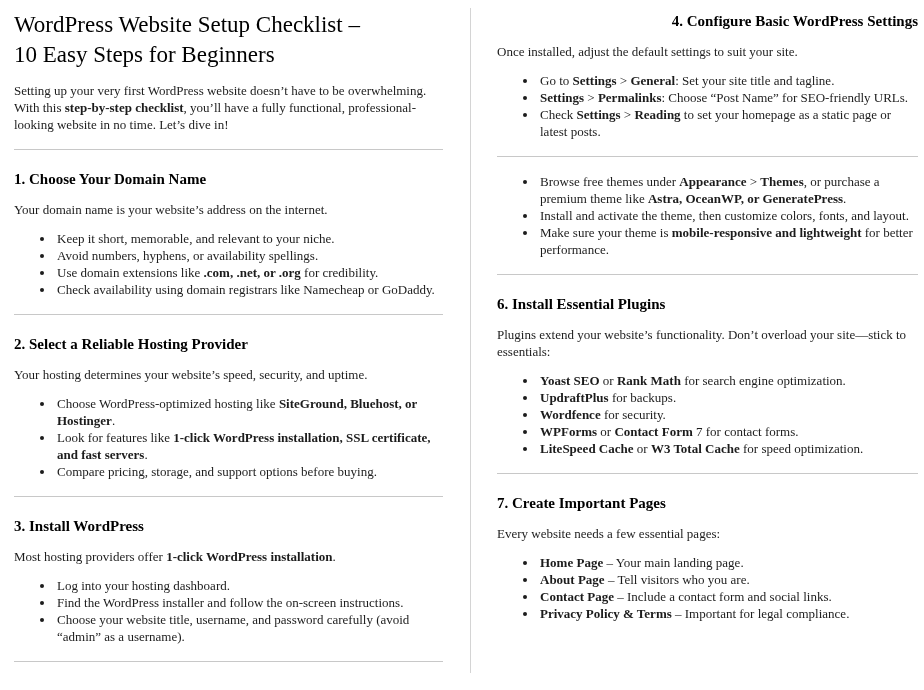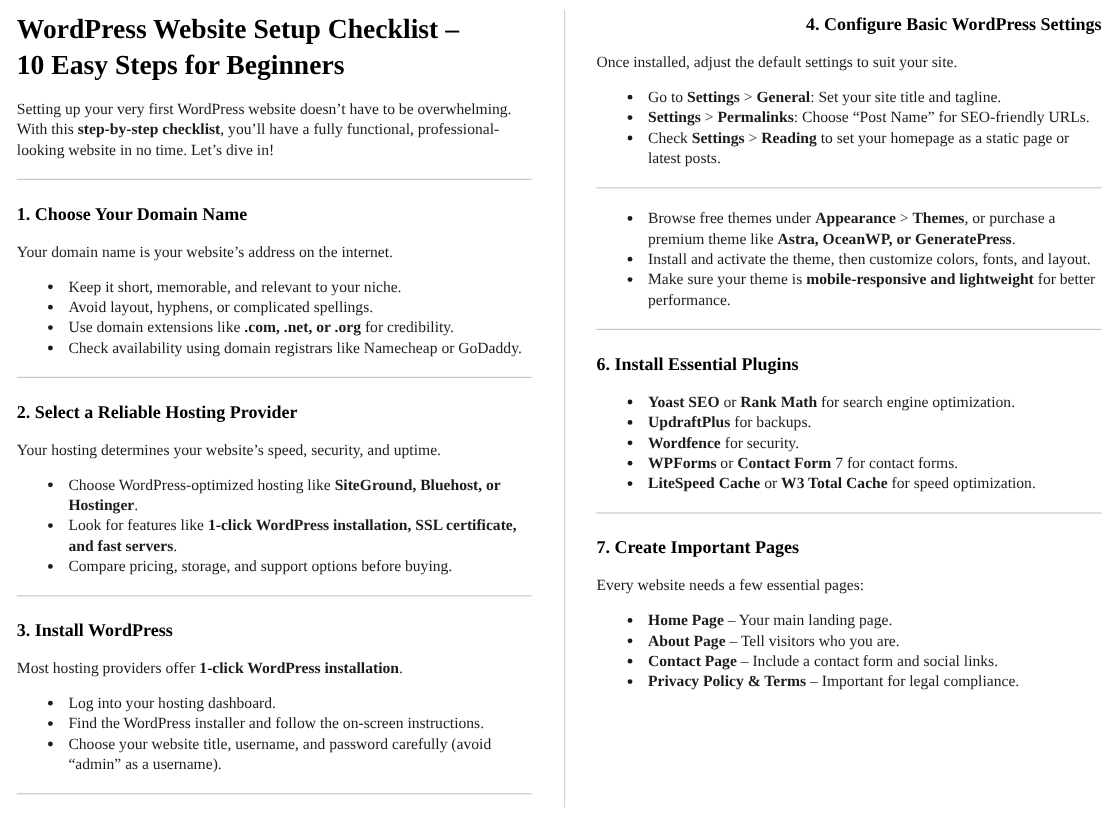--- a/index.html
+++ b/index.html
@@ -16,21 +16,21 @@
   .col-left  { left: 14px;  width: 429px; }
   .col-right { left: 497px; width: 421px; }
   .vdivider {
     position: absolute;
     left: 470px; top: 8px;
     width: 1px; height: 665px;
     background: #d4d4d4;
   }
   h1 {
     font-size: 23px;
-    font-weight: bold;
+    font-weight: normal;
     color: #000000;
     margin: 10px 0 12px 0;
     line-height: 30px;
   }
   h1 span { white-space: nowrap; }
   h2 {
     font-size: 15px;
     font-weight: bold;
     color: #000000;
     margin: 20px 0 12px 0;
@@ -65,21 +65,21 @@
   <div class="col col-left">
     <h1><span>WordPress Website Setup Checklist –</span><br><span>10 Easy Steps for Beginners</span></h1>
     <p class="intro"><span>Setting up your very first WordPress website doesn’t have to be overwhelming. With this </span><strong>step-by-step checklist</strong><span>, you’ll have a fully functional, professional-looking website in no time. Let’s dive in!</span></p>
     <hr>
     <div class="sections">
         <section>
           <h2>1. Choose Your Domain Name</h2>
           <p><span>Your domain name is your website’s address on the internet.</span></p>
           <ul>
             <li><span>Keep it short, memorable, and relevant to your niche.</span></li>
-            <li><span>Avoid layout, hyphens, or complicated spellings.</span></li>
+            <li><span>Avoid numbers, hyphens, or availability spellings.</span></li>
             <li><span>Use domain extensions like </span><strong>.com, .net, or .org</strong><span> for credibility.</span></li>
             <li><span>Check availability using domain registrars like Namecheap or GoDaddy.</span></li>
           </ul>
           <hr>
         </section>
         <section>
           <h2>2. Select a Reliable Hosting Provider</h2>
           <p><span>Your hosting determines your website’s speed, security, and uptime.</span></p>
           <ul>
             <li><span>Choose WordPress-optimized hosting like </span><strong>SiteGround, Bluehost, or Hostinger</strong><span>.</span></li>
@@ -118,20 +118,21 @@
         <section>
           <ul>
             <li><span>Browse free themes under </span><strong>Appearance</strong><span> &gt; </span><strong>Themes</strong><span>, or purchase a premium theme like </span><strong>Astra, OceanWP, or GeneratePress</strong><span>.</span></li>
             <li><span>Install and activate the theme, then customize colors, fonts, and layout.</span></li>
             <li><span>Make sure your theme is </span><strong>mobile-responsive and lightweight</strong><span> for better performance.</span></li>
           </ul>
           <hr>
         </section>
         <section>
           <h2>6. Install Essential Plugins</h2>
+          <p><span>Plugins extend your website’s functionality. Don’t overload your site—stick to essentials:</span></p>
           <ul>
             <li><strong>Yoast SEO</strong><span> or </span><strong>Rank Math</strong><span> for search engine optimization.</span></li>
             <li><strong>UpdraftPlus</strong><span> for backups.</span></li>
             <li><strong>Wordfence</strong><span> for security.</span></li>
             <li><strong>WPForms</strong><span> or </span><strong>Contact Form</strong><span> 7 for contact forms.</span></li>
             <li><strong>LiteSpeed Cache</strong><span> or </span><strong>W3 Total Cache</strong><span> for speed optimization.</span></li>
           </ul>
           <hr>
         </section>
         <section>

